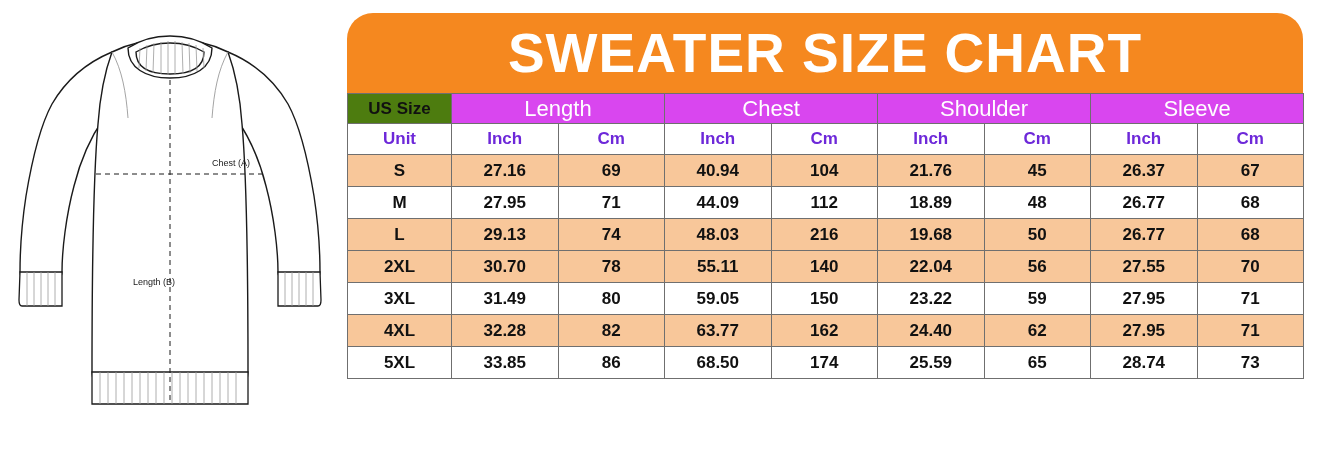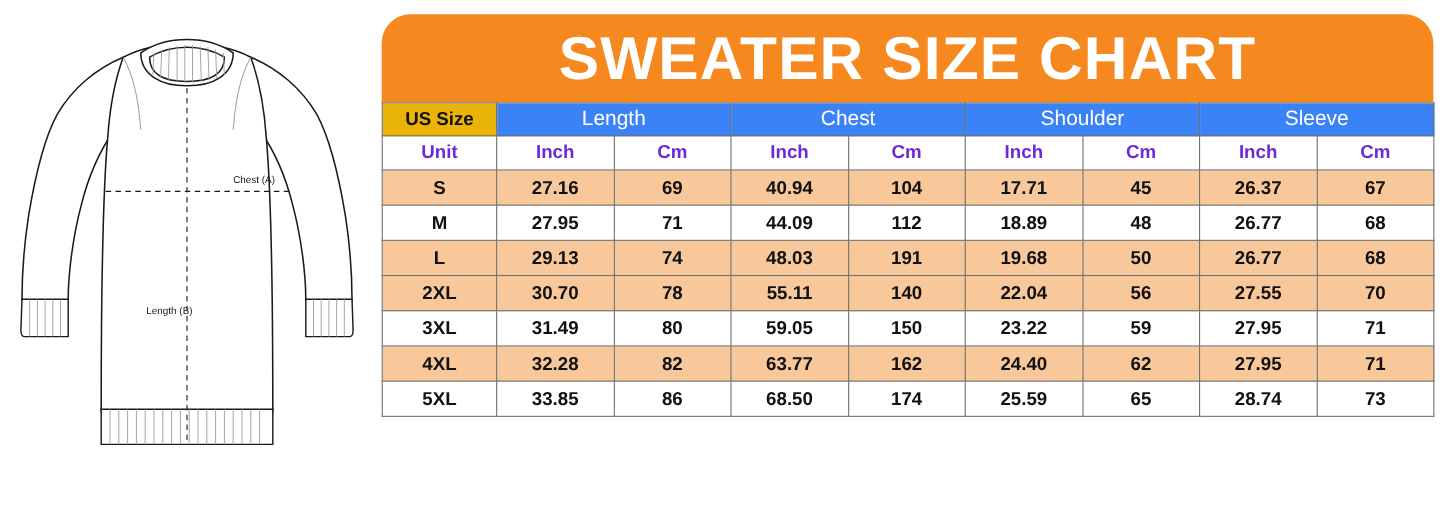--- a/index.html
+++ b/index.html
@@ -65,28 +65,28 @@
   table.size-table th, table.size-table td {
     border: 1px solid #6f6f6f;
     text-align: center;
     font-size: 17px;
     color: #111111;
     height: 31px;
     padding: 0;
     font-family: "Liberation Sans", sans-serif;
   }
   tr.group-row th {
-    background: #3b82f6;
+    background: #d946ef;
     color: #ffffff;
     font-weight: normal;
-    font-size: 19px;
+    font-size: 22px;
     height: 30px;
   }
   tr.group-row th.first-col {
-    background: #eab308;
+    background: #4d7c0f;
     color: #111111;
     font-weight: bold;
     font-size: 17px;
   }
   tr.unit-row th {
     background: #ffffff;
     color: #6d28d9;
     font-weight: bold;
     font-size: 17px;
     height: 31px;
@@ -236,42 +236,42 @@
           <th>Cm</th>
         </tr>
       </thead>
       <tbody>
         <tr class="data-row shade">
           <td>S</td>
           <td>27.16</td>
           <td>69</td>
           <td>40.94</td>
           <td>104</td>
-          <td>17.71</td>
+          <td>21.76</td>
           <td>45</td>
           <td>26.37</td>
           <td>67</td>
         </tr>
         <tr class="data-row plain">
           <td>M</td>
           <td>27.95</td>
           <td>71</td>
           <td>44.09</td>
           <td>112</td>
           <td>18.89</td>
           <td>48</td>
           <td>26.77</td>
           <td>68</td>
         </tr>
         <tr class="data-row shade">
           <td>L</td>
           <td>29.13</td>
           <td>74</td>
           <td>48.03</td>
-          <td>191</td>
+          <td>216</td>
           <td>19.68</td>
           <td>50</td>
           <td>26.77</td>
           <td>68</td>
         </tr>
         <tr class="data-row shade">
           <td>2XL</td>
           <td>30.70</td>
           <td>78</td>
           <td>55.11</td>

